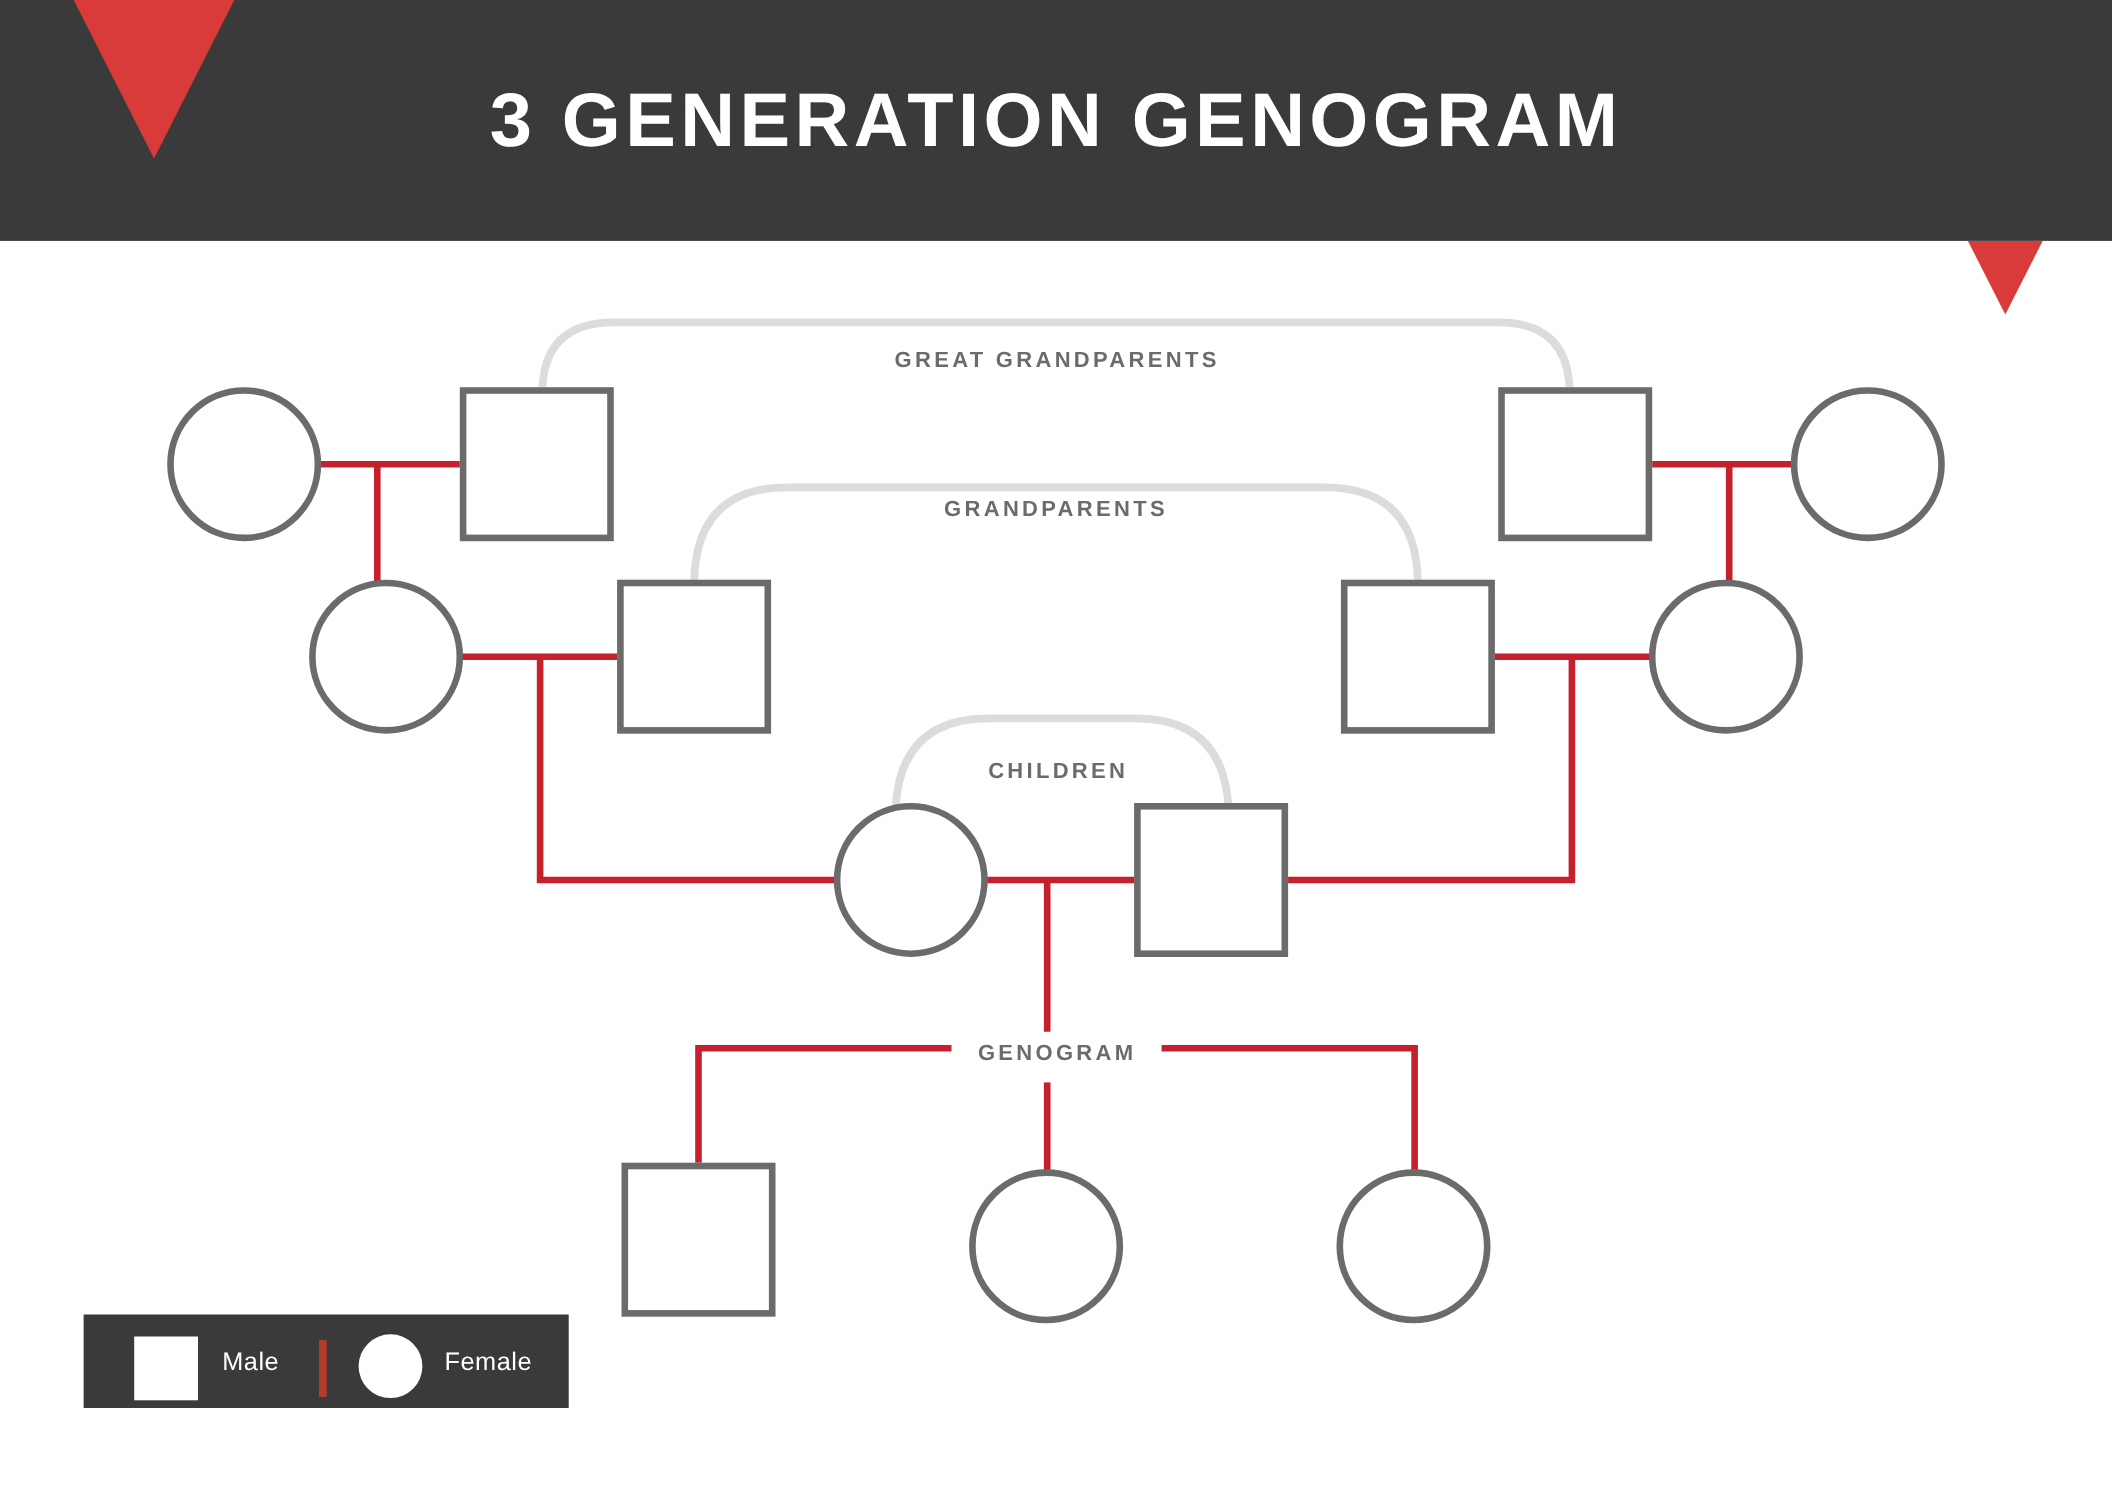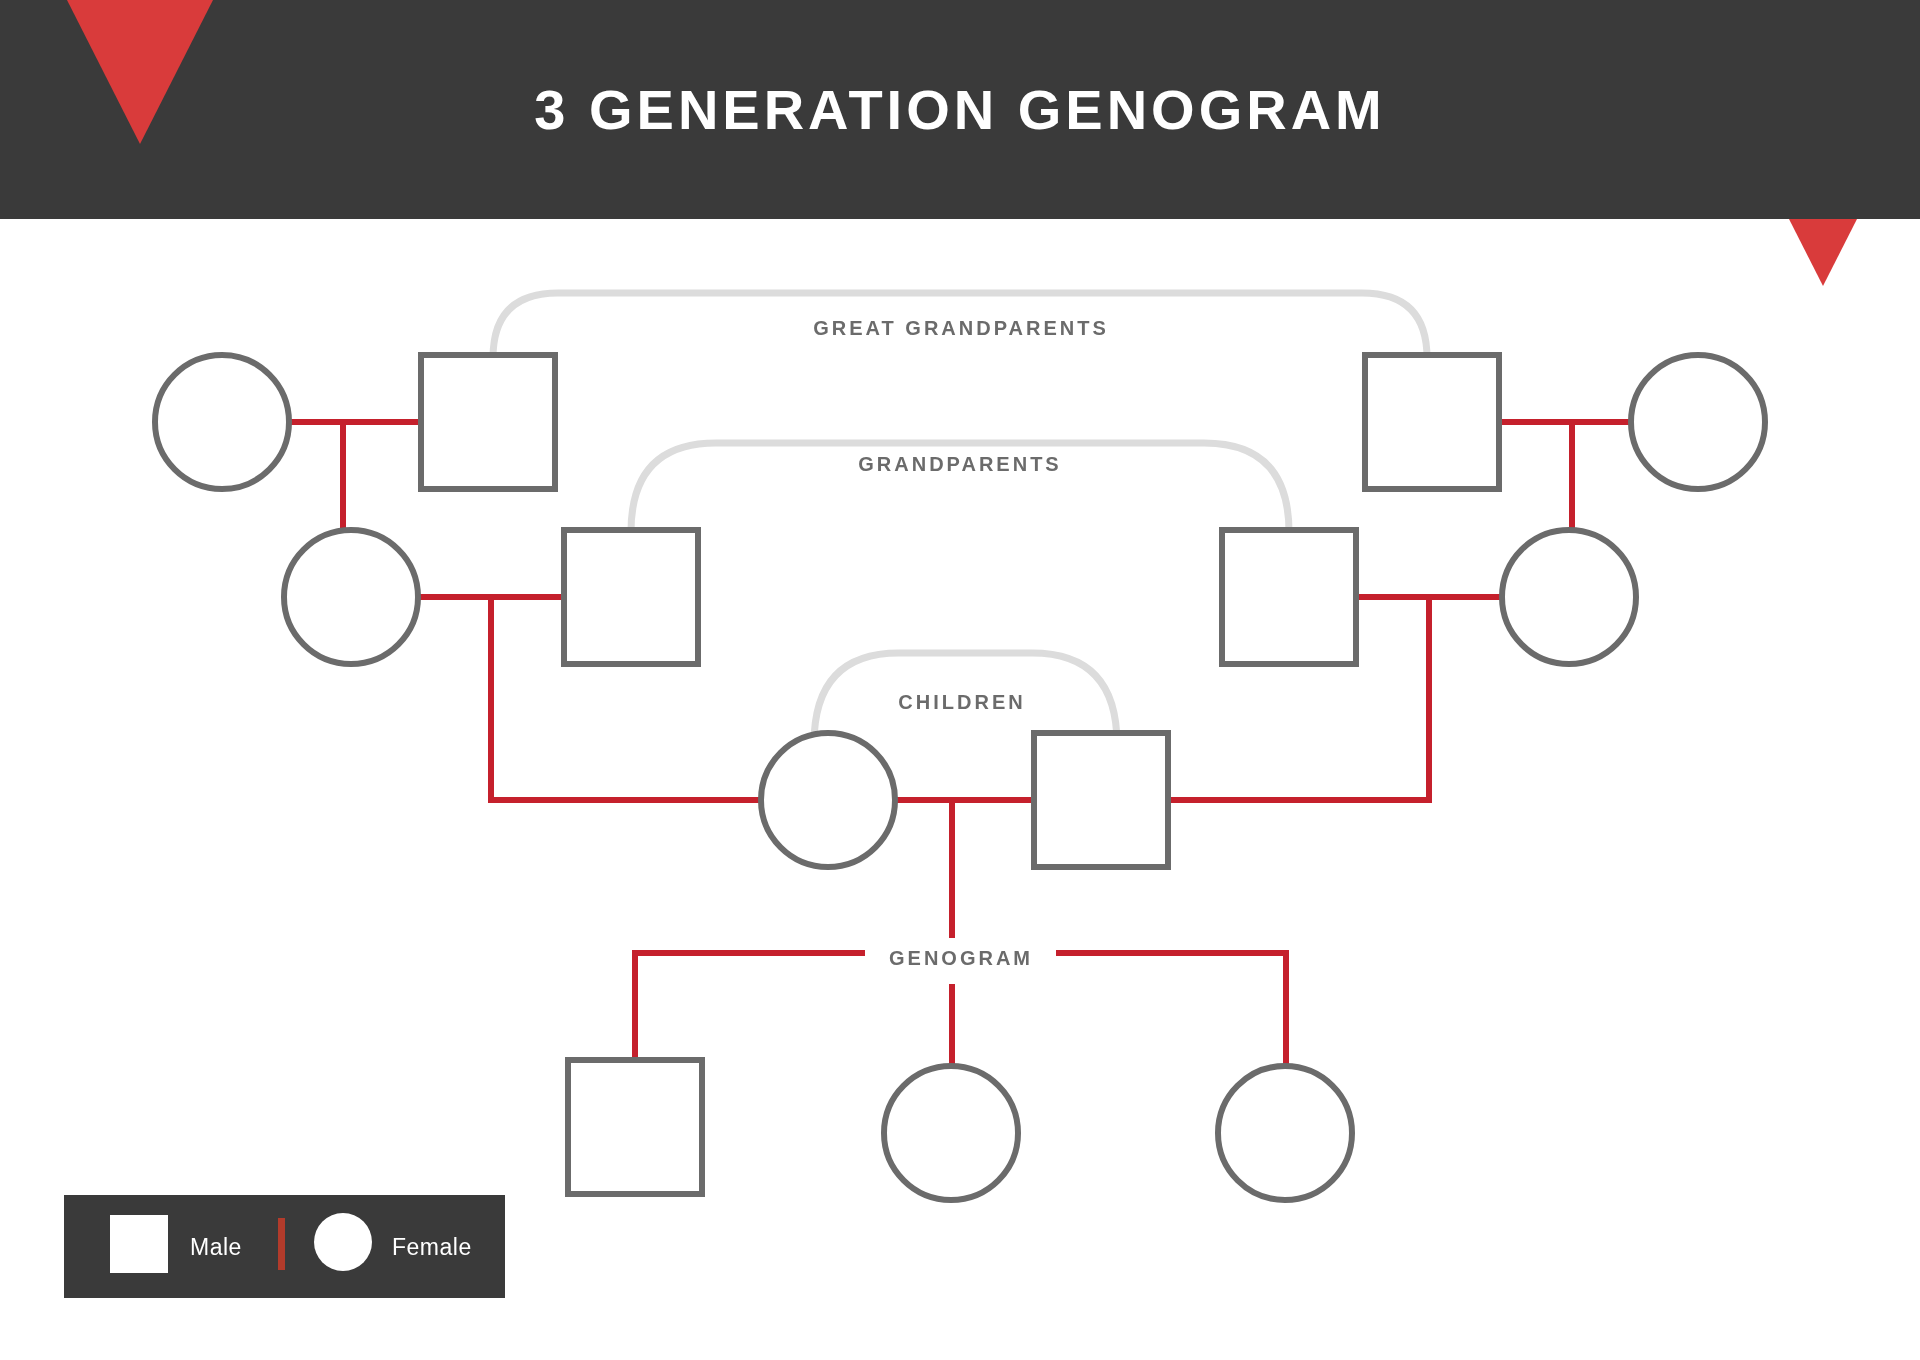--- a/index.html
+++ b/index.html
@@ -6,21 +6,21 @@
   .page{
     position:relative;width:1920px;height:1360px;background:#ffffff;
     font-family:"Liberation Sans",sans-serif;overflow:hidden;
   }
   
   .header{
     position:absolute;left:0;top:0;width:1920px;height:219px;background:#3a3a3a;
     display:flex;align-items:center;justify-content:center;
   }
   .header-title{
-    color:#ffffff;font-weight:bold;font-size:56px;letter-spacing:4px;white-space:nowrap;
+    color:#ffffff;font-weight:bold;font-size:69px;letter-spacing:4px;white-space:nowrap;
   }
   .tri{position:absolute;width:0;height:0;}
   .tri-left{
     left:67px;top:0;
     border-left:73px solid transparent;border-right:73px solid transparent;
     border-top:144px solid #d93b3b;
   }
   .tri-right{
     left:1789px;top:219px;
     border-left:34px solid transparent;border-right:34px solid transparent;
@@ -36,21 +36,21 @@
   .lines{position:absolute;left:0;top:0;width:1920px;height:1360px;}
   .bracket{stroke:#dcdcdc;stroke-width:7;fill:none;}
   .red{stroke:#c5202c;stroke-width:6;fill:none;}
   
   .gen-label{
     position:absolute;transform:translate(-50%,-50%);
     color:#6b6b6b;font-weight:bold;font-size:20px;letter-spacing:3px;white-space:nowrap;
   }
   
   .legend{
-    position:absolute;left:64px;top:1195px;width:441px;height:103px;background:#3a3a3a;
+    position:absolute;left:76px;top:1195px;width:441px;height:85px;background:#3a3a3a;
   }
   .legend-square{position:absolute;left:46px;top:20px;width:58px;height:58px;background:#ffffff;}
   .legend-circle{position:absolute;left:250px;top:18px;width:58px;height:58px;background:#ffffff;border-radius:50%;}
   .legend-divider{position:absolute;left:214px;top:23px;width:7px;height:52px;background:#b23b2b;}
   .legend-text{
     position:absolute;top:50%;transform:translateY(-50%);
     color:#ffffff;font-size:23px;letter-spacing:0.5px;white-space:nowrap;
   }
   .legend-text.male{left:126px;}
   .legend-text.female{left:328px;}

